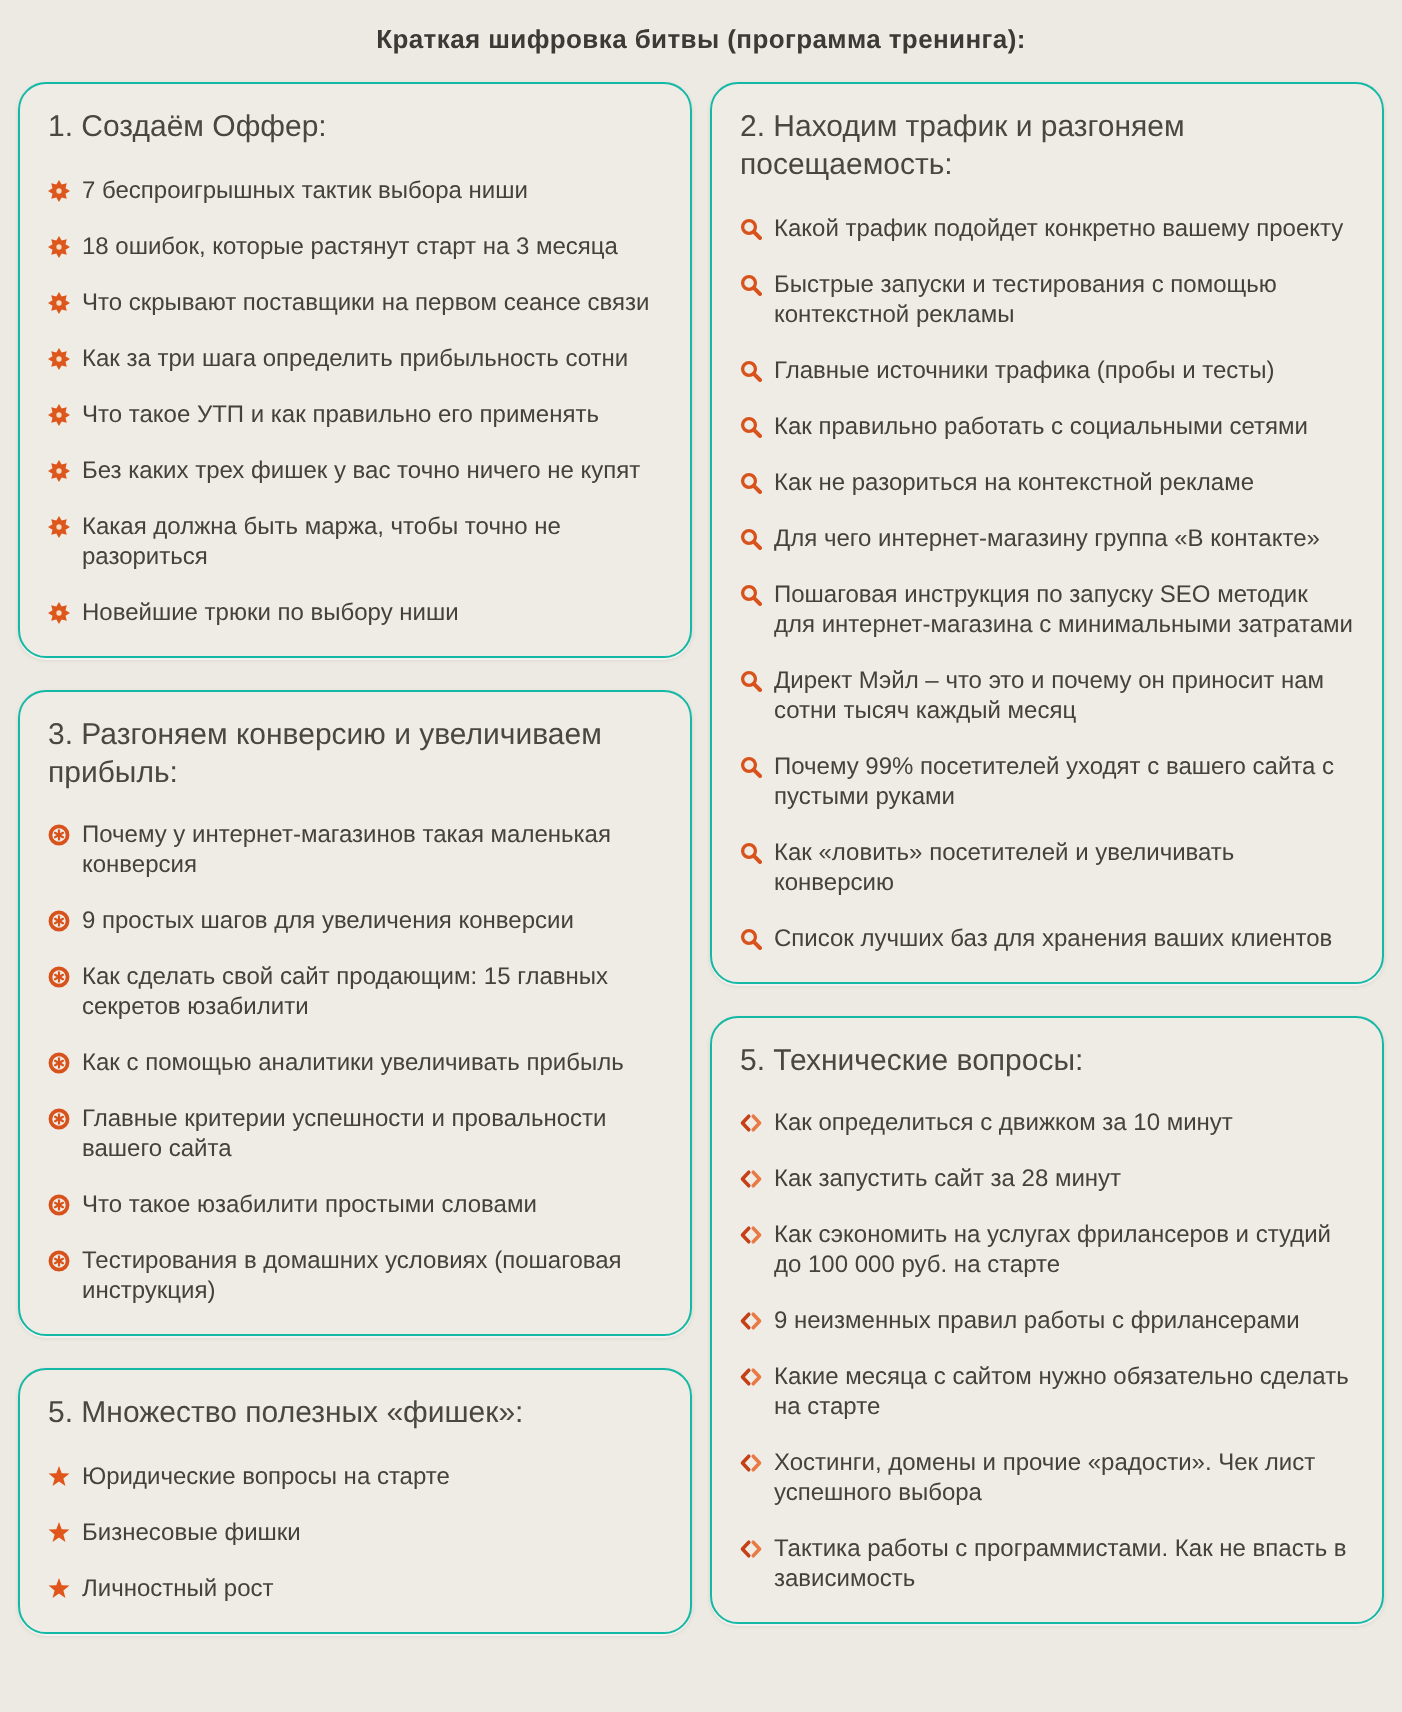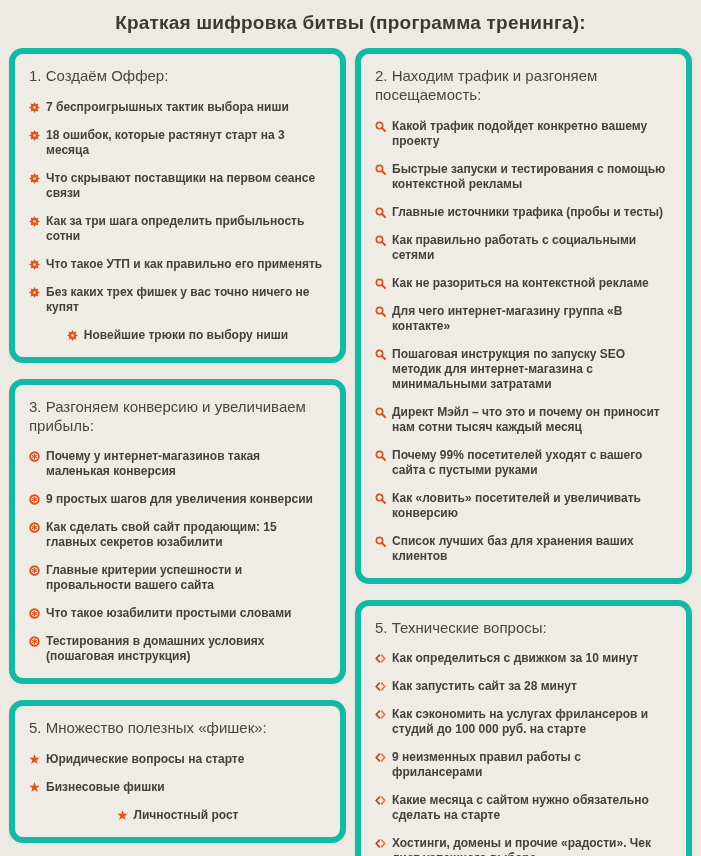--- a/index.html
+++ b/index.html
@@ -4,43 +4,43 @@
 <style>
   * { margin:0; padding:0; box-sizing:border-box; }
   html,body { background:#edeae3; }
   body {
     width:701px; min-height:856px; margin:0 auto;
     font-family:"Liberation Sans","DejaVu Sans",sans-serif;
     color:#45413b;
   }
   .page { padding:8px 9px 0 9px; }
   .page-title {
-    font-size:19px; font-weight:bold; color:#3c3a36;
+    font-size:13px; font-weight:bold; color:#3c3a36;
     text-align:center; margin:4px 0 14px 0; letter-spacing:0.2px;
   }
   .columns { display:flex; gap:9px; align-items:flex-start; }
   .col { width:50%; display:flex; flex-direction:column; gap:16px; }
   .box {
-    border:6px solid #14b8a6;
+    border:1px solid #14b8a6;
     border-radius:14px;
     padding:11px 14px 10px 12px;
     background:rgba(255,255,255,0.12);
     box-shadow:0 1px 0 rgba(255,255,255,0.65), 0 1px 2px rgba(110,104,90,0.18);
   }
   .box-title {
     font-size:15px; font-weight:normal; color:#4b473f;
     line-height:1.25; margin:2px 0 14px 2px;
   }
-  ul.program-list { list-style:none;font-weight:bold; }
+  ul.program-list { list-style:none; }
   ul.program-list li {
     display:flex; align-items:flex-start;
     font-size:12px; line-height:15px; color:#45413b;
     margin-bottom:13px;
   }
-  ul.program-list li:last-child { margin-bottom:4px;justify-content:center; }
+  ul.program-list li:last-child { margin-bottom:4px; }
   .li-icon { flex:0 0 11px; width:11px; height:11px; margin:2px 6px 0 2px; }
   .item-text { display:block; }
 </style>
 </head>
 <body>
 
 <div class="page">
 
   <h1 class="page-title">Краткая шифровка битвы (программа тренинга):</h1>
 
@@ -92,20 +92,27 @@
                 <polygon points="10,5 7.96,6.22 8.54,8.54 6.22,7.96 5,10 3.78,7.96 1.46,8.54 2.04,6.22 0,5 2.04,3.78 1.46,1.46 3.78,2.04 5,0 6.22,2.04 8.54,1.46 7.96,3.78" fill="#dd571c"></polygon>
                 <circle cx="5" cy="5" r="1.2" fill="#f6ddc7"></circle>
               </svg>
               <span class="item-text">Без каких трех фишек у вас точно ничего не купят</span>
             </li>
             <li>
               <svg class="li-icon" viewBox="0 0 10 10" aria-hidden="true">
                 <polygon points="10,5 7.96,6.22 8.54,8.54 6.22,7.96 5,10 3.78,7.96 1.46,8.54 2.04,6.22 0,5 2.04,3.78 1.46,1.46 3.78,2.04 5,0 6.22,2.04 8.54,1.46 7.96,3.78" fill="#dd571c"></polygon>
                 <circle cx="5" cy="5" r="1.2" fill="#f6ddc7"></circle>
               </svg>
+              <span class="item-text">Какая должна быть маржа, чтобы точно не разориться</span>
+            </li>
+            <li>
+              <svg class="li-icon" viewBox="0 0 10 10" aria-hidden="true">
+                <polygon points="10,5 7.96,6.22 8.54,8.54 6.22,7.96 5,10 3.78,7.96 1.46,8.54 2.04,6.22 0,5 2.04,3.78 1.46,1.46 3.78,2.04 5,0 6.22,2.04 8.54,1.46 7.96,3.78" fill="#dd571c"></polygon>
+                <circle cx="5" cy="5" r="1.2" fill="#f6ddc7"></circle>
+              </svg>
               <span class="item-text">Новейшие трюки по выбору ниши</span>
             </li>
           </ul>
       </section>
 
       <section class="box">
         <h2 class="box-title">3. Разгоняем конверсию и увеличиваем прибыль:</h2>
         <ul class="program-list">
 
         <li>
@@ -133,20 +140,31 @@
             <li>
               <svg class="li-icon" viewBox="0 0 10 10" aria-hidden="true">
                 <circle cx="5" cy="5" r="3.9" fill="none" stroke="#d8521c" stroke-width="1.7"></circle>
                 <g stroke="#d8521c" stroke-width="1" stroke-linecap="round">
                   <line x1="5" y1="2.9" x2="5" y2="7.1"></line>
                   <line x1="3.2" y1="4" x2="6.8" y2="6"></line>
                   <line x1="3.2" y1="6" x2="6.8" y2="4"></line>
                 </g>
               </svg>
               <span class="item-text">Как сделать свой сайт продающим: 15 главных секретов юзабилити</span>
+            </li>
+            <li>
+              <svg class="li-icon" viewBox="0 0 10 10" aria-hidden="true">
+                <circle cx="5" cy="5" r="3.9" fill="none" stroke="#d8521c" stroke-width="1.7"></circle>
+                <g stroke="#d8521c" stroke-width="1" stroke-linecap="round">
+                  <line x1="5" y1="2.9" x2="5" y2="7.1"></line>
+                  <line x1="3.2" y1="4" x2="6.8" y2="6"></line>
+                  <line x1="3.2" y1="6" x2="6.8" y2="4"></line>
+                </g>
+              </svg>
+              <span class="item-text">Как с помощью аналитики увеличивать прибыль</span>
             </li>
             <li>
               <svg class="li-icon" viewBox="0 0 10 10" aria-hidden="true">
                 <circle cx="5" cy="5" r="3.9" fill="none" stroke="#d8521c" stroke-width="1.7"></circle>
                 <g stroke="#d8521c" stroke-width="1" stroke-linecap="round">
                   <line x1="5" y1="2.9" x2="5" y2="7.1"></line>
                   <line x1="3.2" y1="4" x2="6.8" y2="6"></line>
                   <line x1="3.2" y1="6" x2="6.8" y2="4"></line>
                 </g>
               </svg>

